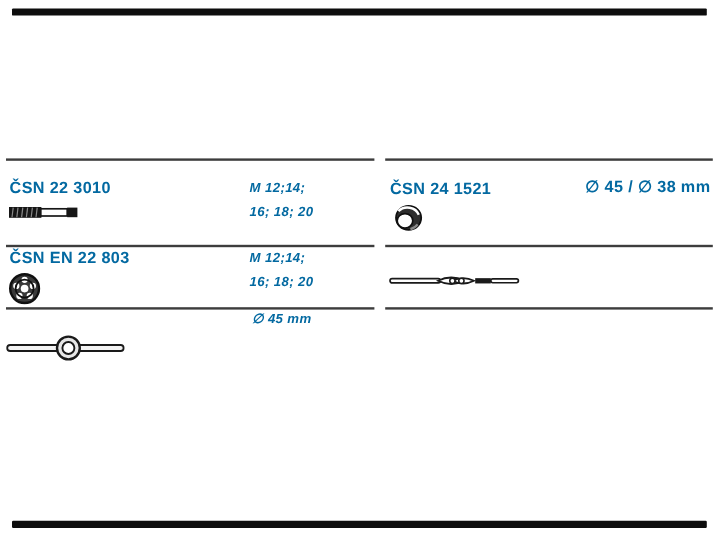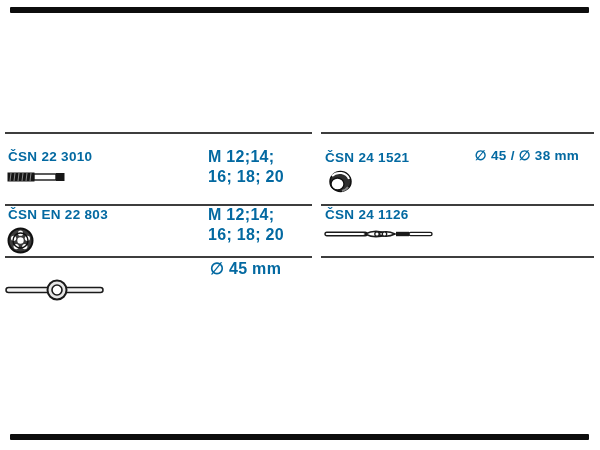--- a/index.html
+++ b/index.html
@@ -3,23 +3,23 @@
 <meta charset="utf-8">
 <style>
   html,body{margin:0;padding:0;background:#fff;}
   .page{
     position:relative;width:600px;height:450px;background:#ffffff;overflow:hidden;
     font-family:"Liberation Sans",sans-serif;font-weight:bold;color:#0369a1;
   }
   .rule-thick{position:absolute;background:#0d0d0d;height:6px;border-radius:1px;}
   .hline{position:absolute;height:2px;background:#3d3d3d;}
   .code{position:absolute;font-size:13.5px;letter-spacing:.3px;white-space:nowrap;}
-  .spec{position:absolute;font-size:16px;letter-spacing:.3px;white-space:nowrap;}
+  .spec{position:absolute;font-size:11px;letter-spacing:.3px;white-space:nowrap;font-style:italic;}
   .spec.two-line{line-height:20px;}
-  .spec-right{position:absolute;font-size:13.5px;letter-spacing:.3px;white-space:nowrap;text-align:center;}
+  .spec-right{position:absolute;font-size:13.5px;letter-spacing:.3px;white-space:nowrap;text-align:right;}
   .icon{position:absolute;}
   svg{display:block;}
 </style>
 </head>
 <body>
 
 <div class="page">
 
   <div class="rule-thick" style="left:10px;top:7px;width:579px;"></div>
   <div class="rule-thick" style="left:10px;top:434px;width:579px;"></div>
@@ -84,21 +84,20 @@
   <div class="icon" style="left:326px;top:169px;">
     <svg width="27" height="27" viewBox="0 0 27 27">
       <ellipse cx="14.5" cy="12.5" rx="10.5" ry="10" fill="#2e2e2e" stroke="#101010" stroke-width="1.5"></ellipse>
       <ellipse cx="11.5" cy="15" rx="6.5" ry="6" fill="#ffffff" stroke="#101010" stroke-width="1.4"></ellipse>
       <path d="M 6 7 A 10 9 0 0 1 23 10" fill="none" stroke="#ffffff" stroke-width="2"></path>
       <path d="M 22 18 A 10 9 0 0 1 16 22" fill="none" stroke="#8a8a8a" stroke-width="2"></path>
     </svg>
   </div>
   <div class="spec-right" style="left:462px;top:147px;width:130px;">∅ 45 / ∅ 38 mm</div>
 
-  <div class="code" style="left:325px;top:207px;">ČSN 24 1126</div>
   <div class="icon" style="left:324px;top:226px;">
     <svg width="110" height="16" viewBox="0 0 110 16">
       <rect x="1" y="6.2" width="42" height="3.6" rx="1.8" fill="#ffffff" stroke="#1a1a1a" stroke-width="1.4"></rect>
       <path d="M 41 8 Q 52 2.5 63 8 Q 52 13.5 41 8 Z" fill="#ffffff" stroke="#1a1a1a" stroke-width="1.5"></path>
       <path d="M 53 8 Q 62 3.5 71 8 Q 62 12.5 53 8 Z" fill="#ffffff" stroke="#1a1a1a" stroke-width="1.5"></path>
       <circle cx="53" cy="8" r="2.2" fill="#ffffff" stroke="#1a1a1a" stroke-width="1.3"></circle>
       <circle cx="60.5" cy="8" r="2.2" fill="#ffffff" stroke="#1a1a1a" stroke-width="1.3"></circle>
       <rect x="72" y="5.8" width="13" height="4.4" fill="#1a1a1a"></rect>
       <rect x="85" y="6.4" width="23" height="3.2" rx="1.6" fill="#ffffff" stroke="#1a1a1a" stroke-width="1.4"></rect>
     </svg>

